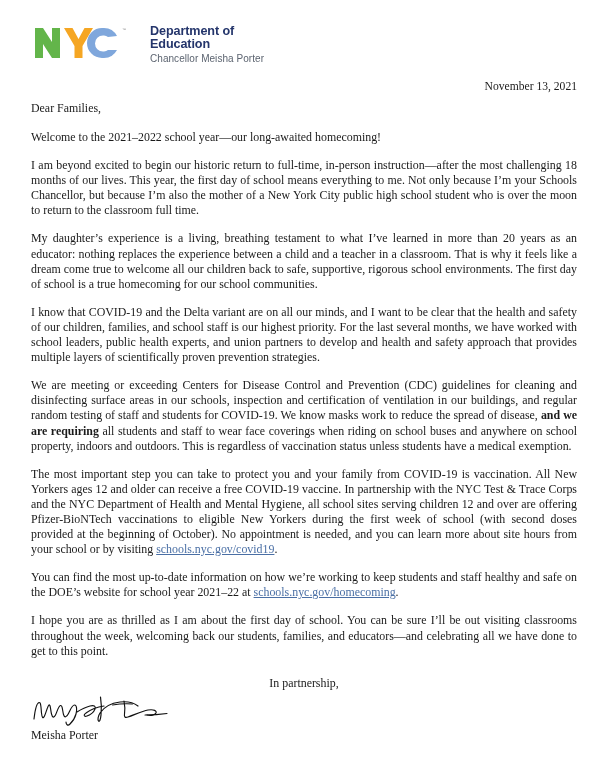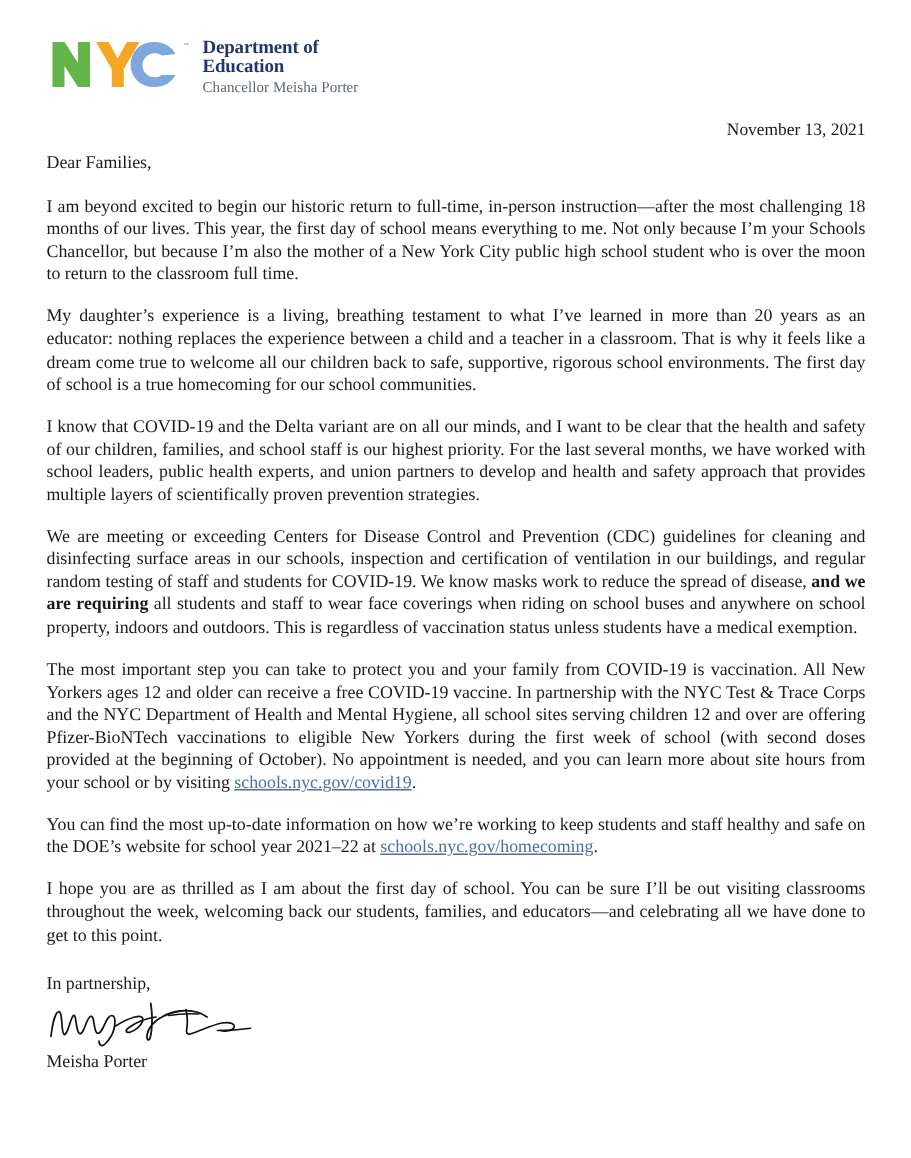--- a/index.html
+++ b/index.html
@@ -44,23 +44,23 @@
     font-family: "Liberation Sans", sans-serif;
     font-size: 4px;
     color: #8a8a8a;
     line-height: 1;
     margin-left: 1px;
     margin-top: 2px;
     flex: 0 0 auto;
   }
 
   .dept-block {
-    margin-left: 9px;
+    margin-left: 24px;
     margin-top: -1px;
-    font-family: Liberation Serif, serif;
+    font-family: Liberation Sans, sans-serif;
   }
 
   .dept-line {
     color: #24356B;
     font-weight: bold;
     font-size: 12.6px;
     line-height: 13.4px;
     letter-spacing: -0.1px;
   }
 
@@ -114,20 +114,21 @@
   a.doclink {
     color: #4A6FA5;
     text-decoration: underline;
   }
 
   
   .signoff {
     font-size: 11.9px;
     line-height: 15px;
     margin: 17px 0 0 0;
+    text-align: center;
   }
 
   .signature-wrap {
     height: 34px;
     margin: 2px 0 1px 0;
   }
 
   .signature-svg {
     display: block;
     width: 145px;
@@ -163,20 +164,21 @@
       <div class="dept-line">Education</div>
       <div class="chancellor-line">Chancellor Meisha Porter</div>
     </div>
   </div>
 
   <div class="date">November 13, 2021</div>
 
   <div class="letter-body">
     <p class="salutation">Dear Families,</p>
     <div id="paragraph-list">
+        <p class="para nojust">Welcome to the 2021–2022 school year—our long-awaited homecoming!</p>
         <p class="para">I am beyond excited to begin our historic return to full-time, in-person instruction—after the most challenging 18 months of our lives. This year, the first day of school means everything to me. Not only because I’m your Schools Chancellor, but because I’m also the mother of a New York City public high school student who is over the moon to return to the classroom full time.</p>
         <p class="para">My daughter’s experience is a living, breathing testament to what I’ve learned in more than 20 years as an educator: nothing replaces the experience between a child and a teacher in a classroom. That is why it feels like a dream come true to welcome all our children back to safe, supportive, rigorous school environments. The first day of school is a true homecoming for our school communities.</p>
         <p class="para">I know that COVID-19 and the Delta variant are on all our minds, and I want to be clear that the health and safety of our children, families, and school staff is our highest priority. For the last several months, we have worked with school leaders, public health experts, and union partners to develop and health and safety approach that provides multiple layers of scientifically proven prevention strategies.</p>
         <p class="para"><span>We are meeting or exceeding Centers for Disease Control and Prevention (CDC) guidelines for cleaning and disinfecting surface areas in our schools, inspection and certification of ventilation in our buildings, and regular random testing of staff and students for COVID-19. We know masks work to reduce the spread of disease, </span><b>and we are requiring</b><span> all students and staff to wear face coverings when riding on school buses and anywhere on school property, indoors and outdoors. This is regardless of vaccination status unless students have a medical exemption.</span></p>
         <p class="para"><span>The most important step you can take to protect you and your family from COVID-19 is vaccination. All New Yorkers ages 12 and older can receive a free COVID-19 vaccine. In partnership with the NYC Test &amp; Trace Corps and the NYC Department of Health and Mental Hygiene, all school sites serving children 12 and over are offering Pfizer-BioNTech vaccinations to eligible New Yorkers during the first week of school (with second doses provided at the beginning of October). No appointment is needed, and you can learn more about site hours from your school or by visiting </span><a class="doclink" style="color: rgb(74, 111, 165);">schools.nyc.gov/covid19</a><span>.</span></p>
         <p class="para"><span>You can find the most up-to-date information on how we’re working to keep students and staff healthy and safe on the DOE’s website for school year 2021–22 at </span><a class="doclink" style="color: rgb(74, 111, 165);">schools.nyc.gov/homecoming</a><span>.</span></p>
         <p class="para">I hope you are as thrilled as I am about the first day of school. You can be sure I’ll be out visiting classrooms throughout the week, welcoming back our students, families, and educators—and celebrating all we have done to get to this point.</p>
       </div>
 
     <p class="signoff">In partnership,</p>

